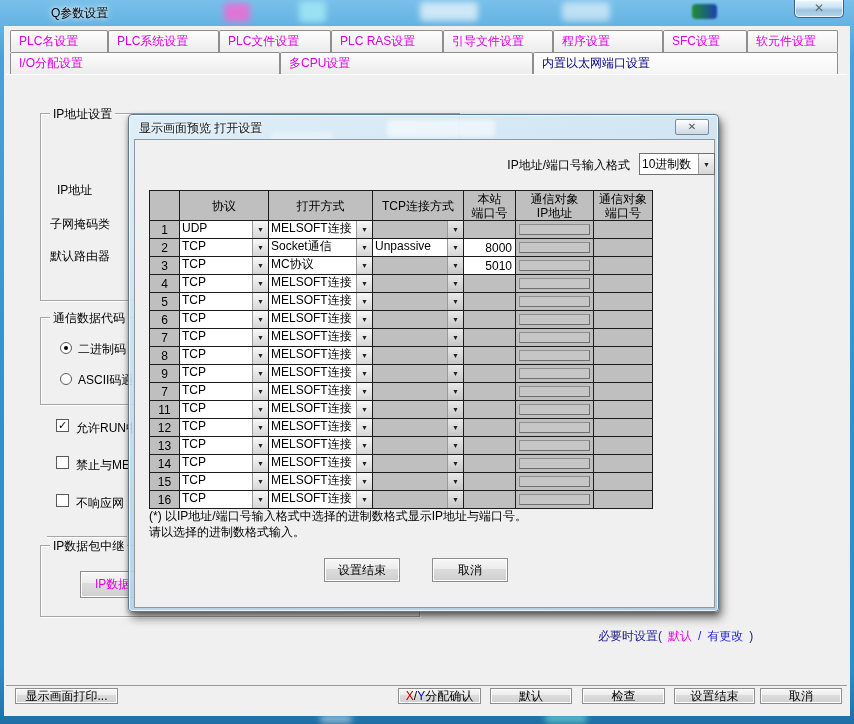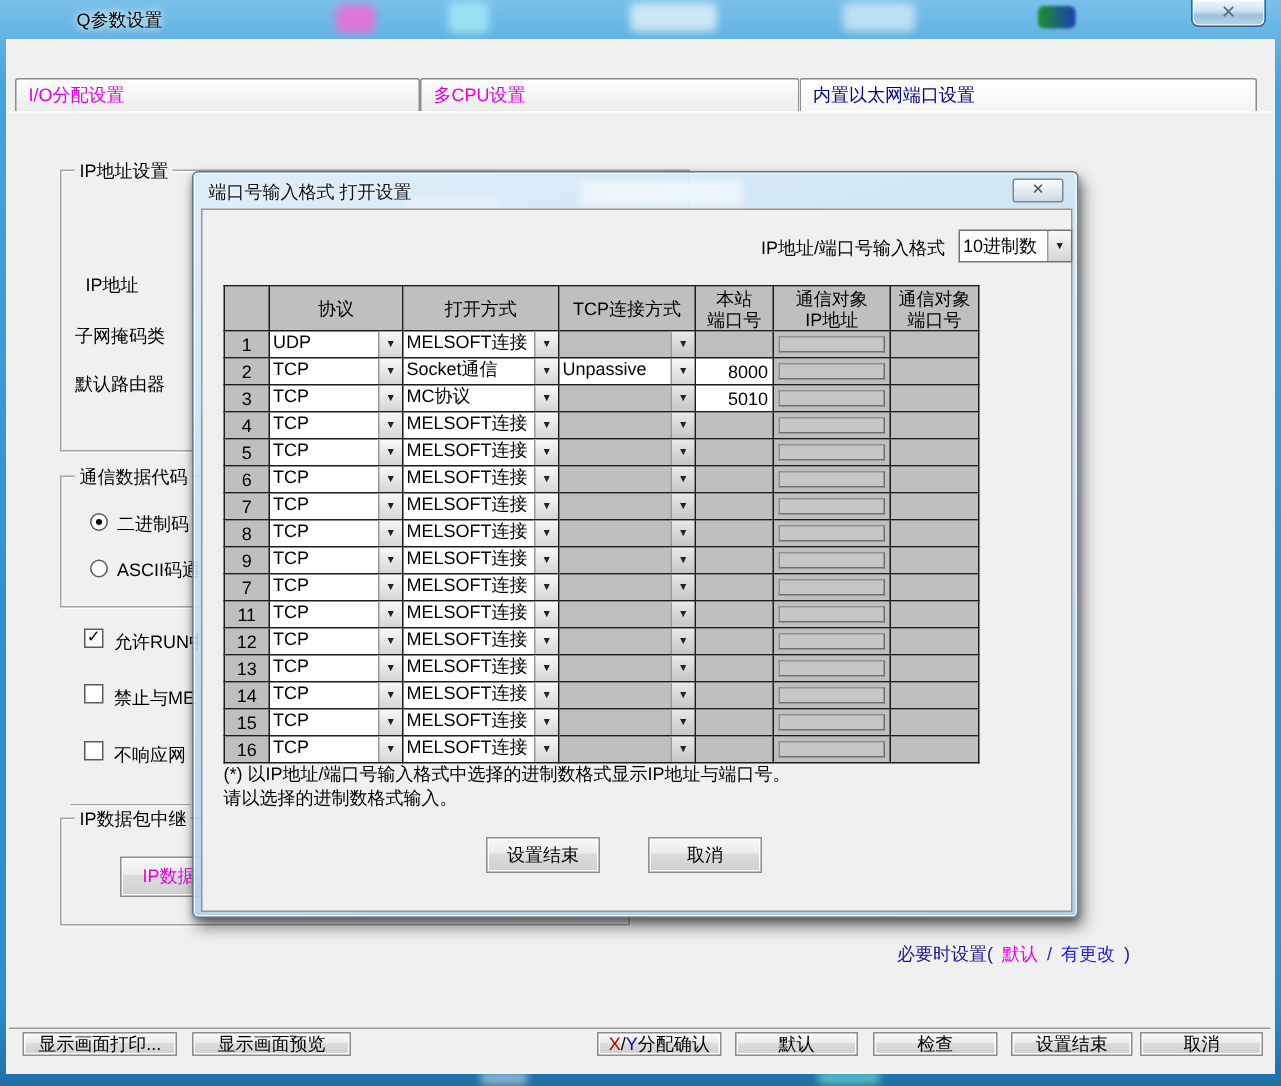--- a/index.html
+++ b/index.html
@@ -136,20 +136,30 @@
     <div class="win-close">
       <span>✕</span>
     </div>
   </div>
 
   <div class="blobb" style="left:320px;top:715px;width:32px;height:8px;background:rgba(255,255,255,.5);"></div>
   <div class="blobb" style="left:545px;top:714px;width:42px;height:9px;background:#6fd8d0;opacity:.7;"></div>
 
   <div id="client">
 
+    <div id="tabrow1" class="tabrow">
+        <div class="tab">PLC名设置</div>
+        <div class="tab">PLC系统设置</div>
+        <div class="tab">PLC文件设置</div>
+        <div class="tab">PLC RAS设置</div>
+        <div class="tab">引导文件设置</div>
+        <div class="tab">程序设置</div>
+        <div class="tab">SFC设置</div>
+        <div class="tab">软元件设置</div>
+      </div>
     <div id="tabrow2" class="tabrow">
         <div class="tab">I/O分配设置</div>
         <div class="tab">多CPU设置</div>
         <div class="tab active">内置以太网端口设置</div>
       </div>
 
     <div class="page"></div>
 
     <div class="grp" id="grp-ip">
       <span class="grp-label">IP地址设置</span>
@@ -184,23 +194,20 @@
       <span>IP数据</span>
     </div>
 
     <div id="footer-hint">
       <span>必要时设置(</span><span class="lnk-default">默认</span><span class="lnk-sep">/</span><span class="lnk-changed">有更改</span><span>)</span>
     </div>
 
     <div class="btn bbtn" id="bb-print">
         <span>显示画面打印...</span>
       </div>
-    <div class="btn bbtn" id="bb-preview">
-        <span>显示画面预览</span>
-      </div>
     <div class="btn bbtn" id="bb-xy">
         <span style="color: rgb(176, 0, 0);">X</span>
         <span style="color: rgb(0, 0, 0);">/</span>
         <span style="color: rgb(0, 0, 204);">Y</span>
         <span style="color: rgb(0, 0, 0);">分配确认</span>
       </div>
     <div class="btn bbtn" id="bb-default">
         <span>默认</span>
       </div>
     <div class="btn bbtn" id="bb-check">
@@ -209,21 +216,21 @@
     <div class="btn bbtn" id="bb-setend">
         <span>设置结束</span>
       </div>
     <div class="btn bbtn" id="bb-cancel">
         <span>取消</span>
       </div>
 
     <div id="dlg">
       <div class="ghost" style="left:258px;top:5px;width:108px;height:17px;"></div>
       <div class="ghost" style="left:142px;top:17px;width:62px;height:9px;opacity:.6;"></div>
-      <div id="dlg-title">端口号输入格式 打开设置</div>
+      <div id="dlg-title">显示画面预览 打开设置</div>
       <div id="dlg-close"><span>✕</span></div>
 
       <div id="dlg-body">
         <div id="fmt-label">IP地址/端口号输入格式</div>
         <div class="dd" id="fmt-dd">
           <span class="ddt">10进制数</span>
           <span class="dda">▼</span>
         </div>
 
         <table id="conn-table">

